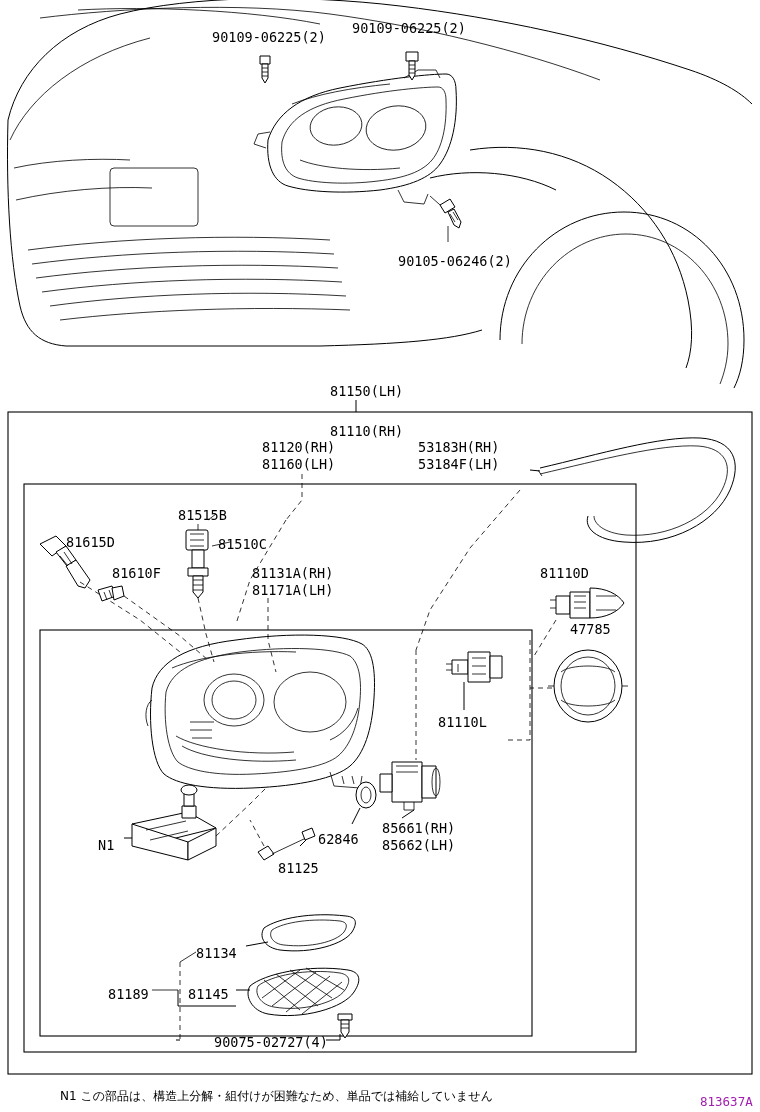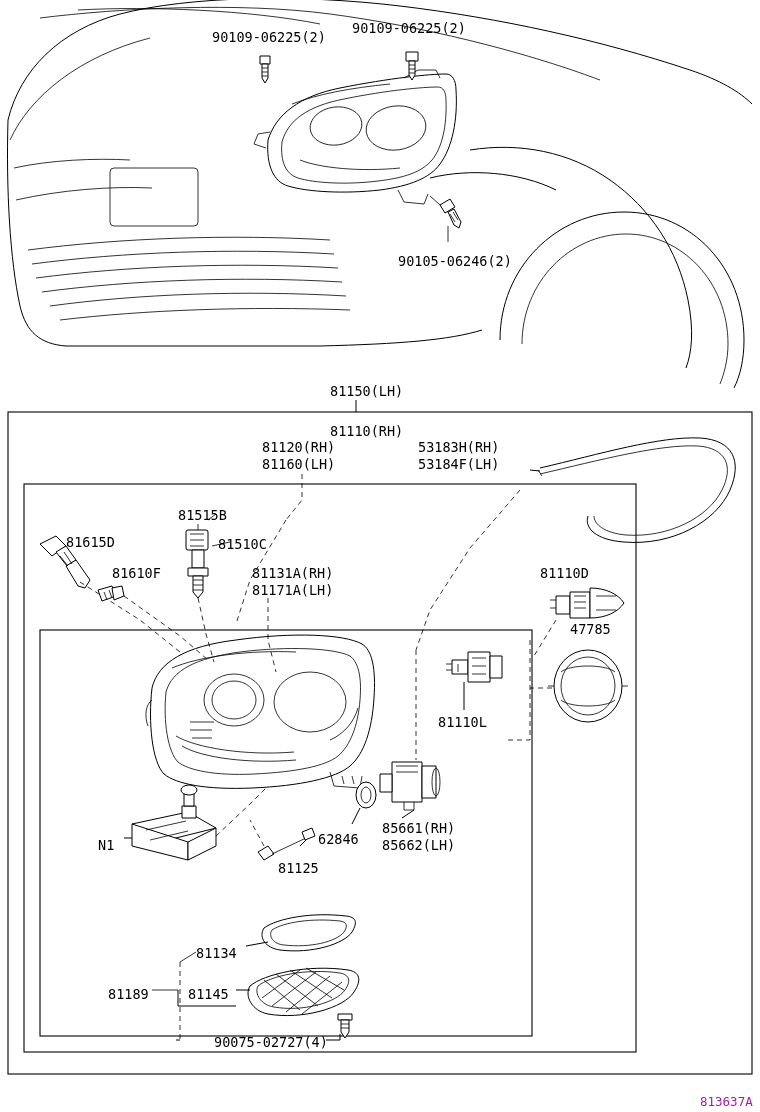--- a/index.html
+++ b/index.html
@@ -303,15 +303,16 @@
       <path class="wht" d="M341 1020 h8 v12 l-4 6 l-4 -6 z"></path>
       <path class="lnthin" d="M341 1024 h8 M341 1028 h8"></path>
     </g>
     <path class="ln" d="M326 1040 L 340 1040 L 340 1034"></path>
     <path class="ln" d="M176 1040 L 180 1040"></path>
     <path class="dash" d="M180 962 L 180 1040"></path>
     <path class="lnthin" d="M180 962 L 196 952"></path>
 
   </svg>
 
+  <div class="jp" style="left:60px; top:1088px;">N1 この部品は、構造上分解・組付けが困難なため、単品では補給していません</div>
   <div class="code" style="left:700px; top:1094px;">813637A</div>
 
 </div>
 
 </body></html>

